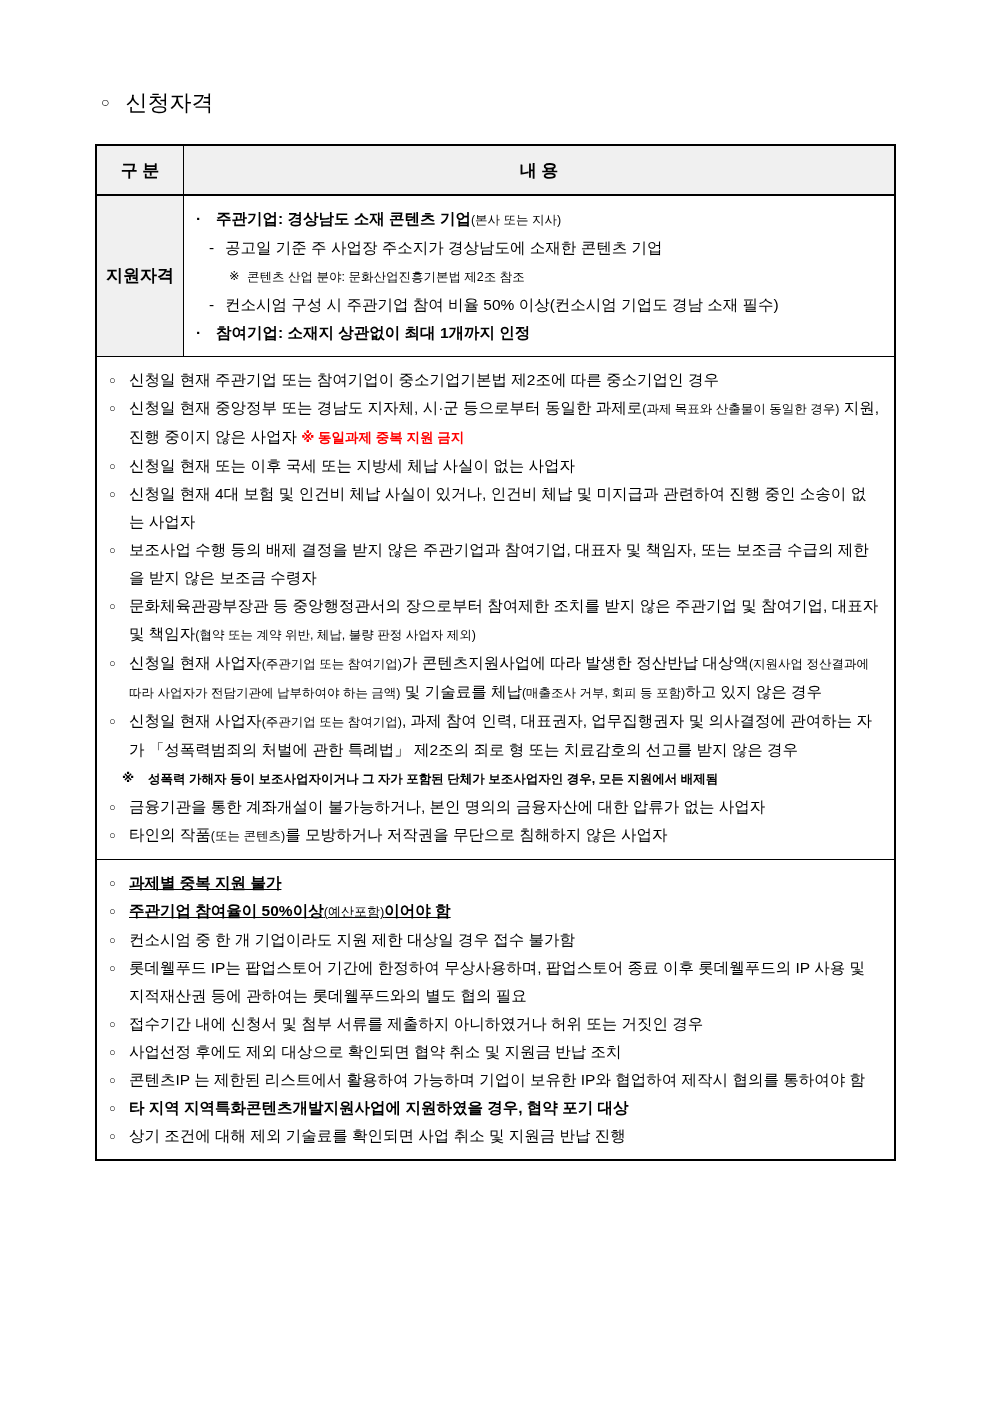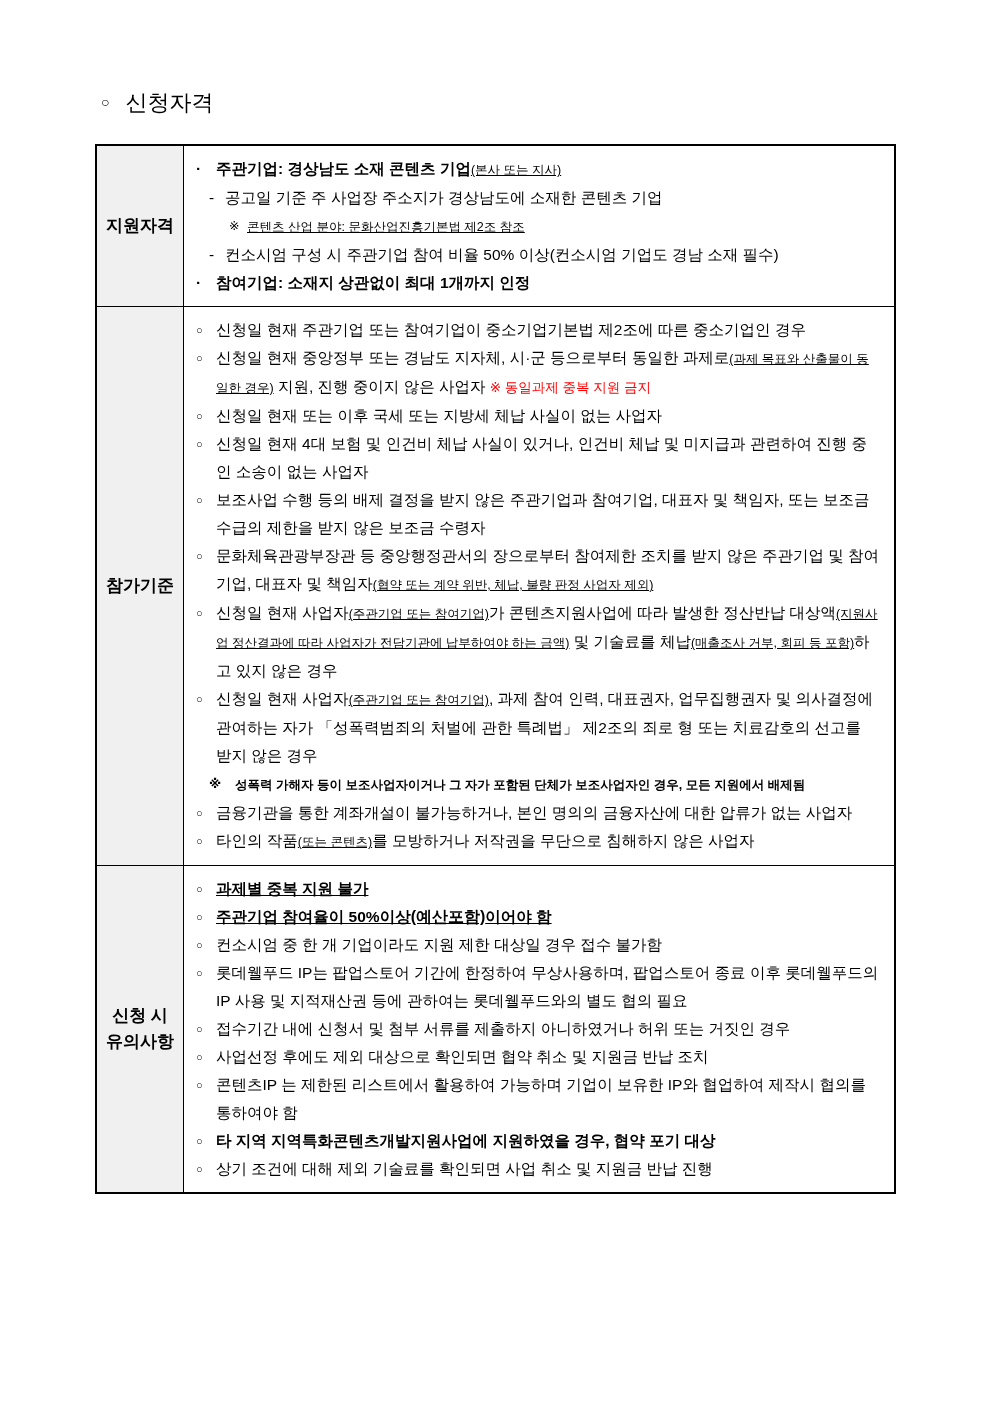--- a/index.html
+++ b/index.html
@@ -43,37 +43,41 @@
   .item.lvl2{padding-left:33px;}
   .item.lvl2 .marker{width:18px;}
   
   .m-b{font-weight:bold;}
   .m-sm{font-size:12.5px;}
   .m-smb{font-size:12.5px; font-weight:bold;}
   .m-circ{font-size:11px;}
   
   .s-n{}
   .s-b{font-weight:bold;margin-top:40px;}
-  .s-sm{font-size:12.5px;text-decoration:underline;}
+  .s-sm{font-size:12.5px;}
   .s-smb{font-size:12.5px; font-weight:bold;margin-left:10px;}
-  .s-rb{color:var(--red); font-weight:normal; font-size:13.5px;}
+  .s-rb{color:var(--red); font-weight:bold; font-size:13.5px;}
   .s-bu{font-weight:bold; text-decoration:underline;}
-  .s-smbu{font-weight:bold; font-size:16px; text-decoration:underline;}
+  .s-smbu{font-weight:normal; font-size:13px; text-decoration:underline;}
 </style>
 </head>
 <body>
 
 <div class="page">
 
   <div class="doc-title">
     <span class="t-marker">○</span>
     <span>신청자격</span>
   </div>
 
   <div class="tbl">
+    <div class="tbl-header">
+      <div class="hcell c1">구 분</div>
+      <div class="hcell c2">내 용</div>
+    </div>
     <div id="tbody">
         <div class="trow">
           <div class="lcell">지원자격</div>
           <div class="ccell">
             <div class="item lvl0">
               <span class="marker m-b">·</span>
               <span class="text"><span class="s-b">주관기업: 경상남도 소재 콘텐츠 기업</span><span class="s-sm">(본사 또는 지사)</span></span>
             </div>
             <div class="item lvl1">
               <span class="marker m-n">-</span>
@@ -87,21 +91,20 @@
               <span class="marker m-n">-</span>
               <span class="text"><span class="s-n">컨소시엄 구성 시 주관기업 참여 비율 50% 이상(컨소시엄 기업도 경남 소재 필수)</span></span>
             </div>
             <div class="item lvl0">
               <span class="marker m-b">·</span>
               <span class="text"><span class="s-b">참여기업: 소재지 상관없이 최대 1개까지 인정</span></span>
             </div>
           </div>
         </div>
         <div class="trow">
-          <div class="lcell">참가기준</div>
           <div class="ccell">
             <div class="item lvl0">
               <span class="marker m-circ">○</span>
               <span class="text"><span class="s-n">신청일 현재 주관기업 또는 참여기업이 중소기업기본법 제2조에 따른 중소기업인 경우</span></span>
             </div>
             <div class="item lvl0">
               <span class="marker m-circ">○</span>
               <span class="text"><span class="s-n">신청일 현재 중앙정부 또는 경남도 지자체, 시·군 등으로부터 동일한 과제로</span><span class="s-sm">(과제 목표와 산출물이 동일한 경우)</span><span class="s-n"> 지원, 진행 중이지 않은 사업자 </span><span class="s-rb">※ 동일과제 중복 지원 금지</span></span>
             </div>
             <div class="item lvl0">
@@ -136,21 +139,20 @@
               <span class="marker m-circ">○</span>
               <span class="text"><span class="s-n">금융기관을 통한 계좌개설이 불가능하거나, 본인 명의의 금융자산에 대한 압류가 없는 사업자</span></span>
             </div>
             <div class="item lvl0">
               <span class="marker m-circ">○</span>
               <span class="text"><span class="s-n">타인의 작품</span><span class="s-sm">(또는 콘텐츠)</span><span class="s-n">를 모방하거나 저작권을 무단으로 침해하지 않은 사업자</span></span>
             </div>
           </div>
         </div>
         <div class="trow">
-          <div class="lcell">신청 시 유의사항</div>
           <div class="ccell">
             <div class="item lvl0">
               <span class="marker m-circ">○</span>
               <span class="text"><span class="s-bu">과제별 중복 지원 불가</span></span>
             </div>
             <div class="item lvl0">
               <span class="marker m-circ">○</span>
               <span class="text"><span class="s-bu">주관기업 참여율이 50%이상</span><span class="s-smbu">(예산포함)</span><span class="s-bu">이어야 함</span></span>
             </div>
             <div class="item lvl0">

